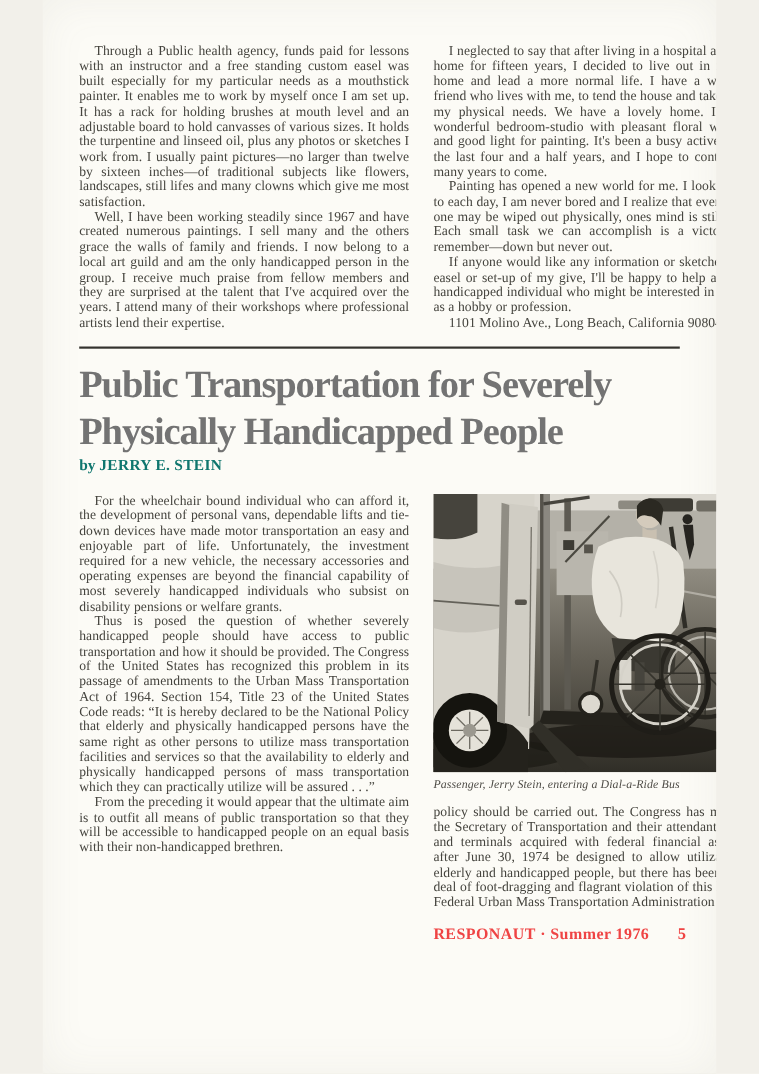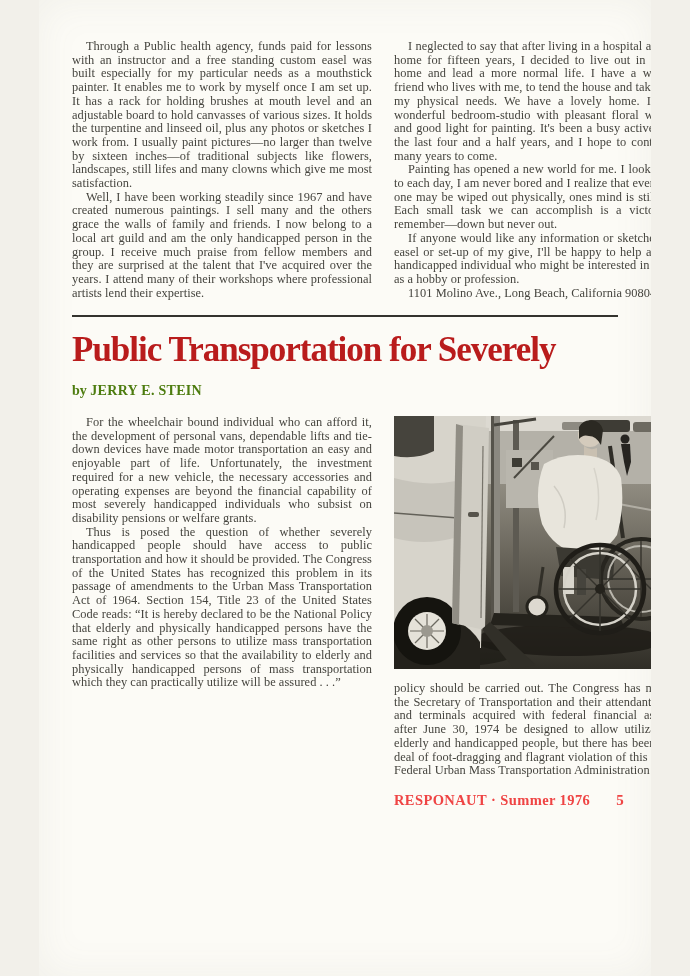--- a/index.html
+++ b/index.html
@@ -29,24 +29,24 @@
   .section-rule {
     border:none;
     border-top:2.5px solid #34332e;
     margin:15px 0 12px 0;
   }
   h1.headline {
     font-size:35px;
     line-height:1.22;
     letter-spacing:-1px;
     font-weight:bold;
-    color:#b91c1c;
+    color:#737373;
     font-family:"Liberation Serif", serif;
   }
-  .byline { margin-top:11px; font-size:14px; color:#4d7c0f; }
+  .byline { margin-top:1px; font-size:14px; color:#0f766e; }
   .byline .by { font-weight:bold; }
   .byline .byname { font-weight:bold; letter-spacing:0.3px; }
   .article-cols { display:flex; gap:22px; margin-top:17px; }
   figure.photo { width:268px; margin:0; }
   figure.photo svg { display:block; }
   figcaption {
     font-style:italic;
     font-size:10.8px;
     margin-top:5px;
     color:#4d4b45;
@@ -79,31 +79,32 @@
       <p class="body-par">I neglected to say that after living in a hospital and a rest home for fifteen years, I decided to live out in my own home and lead a more normal life. I have a wonderful friend who lives with me, to tend the house and take care of my physical needs. We have a lovely home. I have a wonderful bedroom-studio with pleasant floral wallpaper and good light for painting. It's been a busy active life for the last four and a half years, and I hope to continue for many years to come.</p>
       <p class="body-par">Painting has opened a new world for me. I look forward to each day, I am never bored and I realize that even though one may be wiped out physically, ones mind is still active. Each small task we can accomplish is a victory. Just remember—down but never out.</p>
       <p class="body-par">If anyone would like any information or sketches of my easel or set-up of my give, I'll be happy to help any other handicapped individual who might be interested in painting as a hobby or profession.</p>
       <p class="body-par">1101 Molino Ave., Long Beach, California 90804.</p>
     </div>
   </section>
 
   <hr class="section-rule">
 
   <header>
-    <h1 class="headline"><span>Public Transportation for Severely</span><br></h1>
+    <h1 class="headline"><span>Public Transportation for Severely</span><br><span>Physically Handicapped People</span></h1>
     <div class="byline">
       <span class="by">by</span>
       <span class="byname">JERRY E. STEIN</span>
     </div>
   </header>
 
   <section class="article-cols">
     <div class="col">
       <p class="body-par">For the wheelchair bound individual who can afford it, the development of personal vans, dependable lifts and tie-down devices have made motor transportation an easy and enjoyable part of life. Unfortunately, the investment required for a new vehicle, the necessary accessories and operating expenses are beyond the financial capability of most severely handicapped individuals who subsist on disability pensions or welfare grants.</p>
       <p class="body-par">Thus is posed the question of whether severely handicapped people should have access to public transportation and how it should be provided. The Congress of the United States has recognized this problem in its passage of amendments to the Urban Mass Transportation Act of 1964. Section 154, Title 23 of the United States Code reads: “It is hereby declared to be the National Policy that elderly and physically handicapped persons have the same right as other persons to utilize mass transportation facilities and services so that the availability to elderly and physically handicapped persons of mass transportation which they can practically utilize will be assured . . .”</p>
+      <p class="body-par">From the preceding it would appear that the ultimate aim is to outfit all means of public transportation so that they will be accessible to handicapped people on an equal basis with their non-handicapped brethren.</p>
     </div>
 
     <div class="col">
       <figure class="photo">
         <svg viewBox="0 0 268 253" width="268" height="253" role="img">
           <defs>
             <linearGradient id="ground" x1="0" y1="0" x2="0" y2="1">
               <stop offset="0" stop-color="#908c81"></stop>
               <stop offset="0.45" stop-color="#635f55"></stop>
               <stop offset="1" stop-color="#302e27"></stop>
@@ -194,20 +195,21 @@
               <line x1="206" y1="131" x2="206" y2="215"></line>
               <line x1="164" y1="173" x2="248" y2="173"></line>
               <line x1="176" y1="143" x2="236" y2="203"></line>
               <line x1="236" y1="143" x2="176" y2="203"></line>
             </g>
             <circle cx="206" cy="173" r="5" fill="#24221c"></circle>
             <line x1="149" y1="151" x2="144" y2="185" stroke="#312f28" stroke-width="3"></line>
             <circle cx="143" cy="191" r="10" fill="#ddd9d0" stroke="#24221c" stroke-width="3"></circle>
           </g>
         </svg>
+        <figcaption>Passenger, Jerry Stein, entering a Dial-a-Ride Bus</figcaption>
       </figure>
 
       <p class="body-par no-indent continuation">policy should be carried out. The Congress has mandated the Secretary of Transportation and their attendant stations and terminals acquired with federal financial assistance after June 30, 1974 be designed to allow utilization by elderly and handicapped people, but there has been a good deal of foot-dragging and flagrant violation of this law. The Federal Urban Mass Transportation Administration</p>
 
       <div class="page-footer">
         <span>RESPONAUT</span><span class="sep">·</span><span>Summer 1976</span><span class="page-num">5</span>
       </div>
     </div>
   </section>
 

